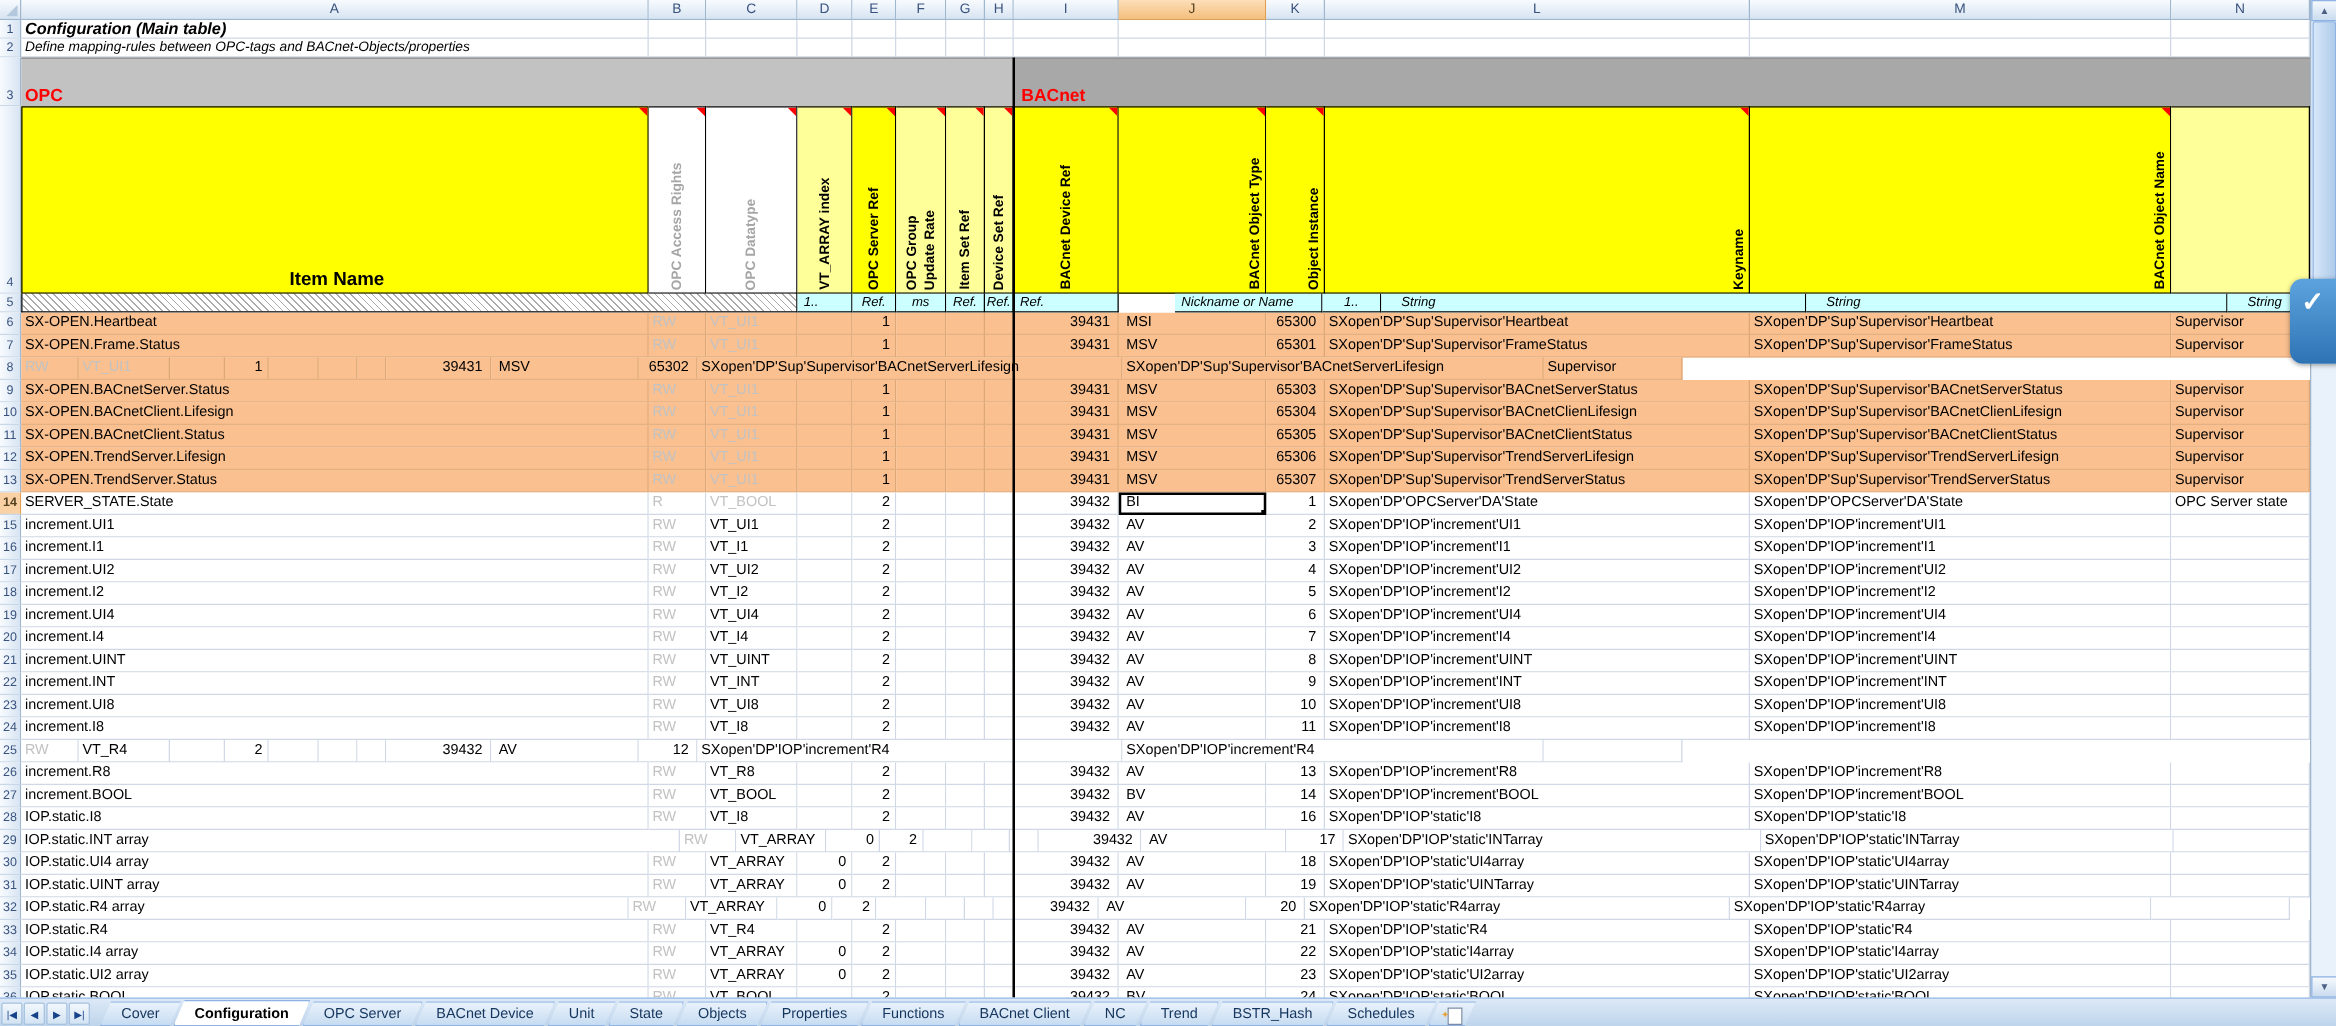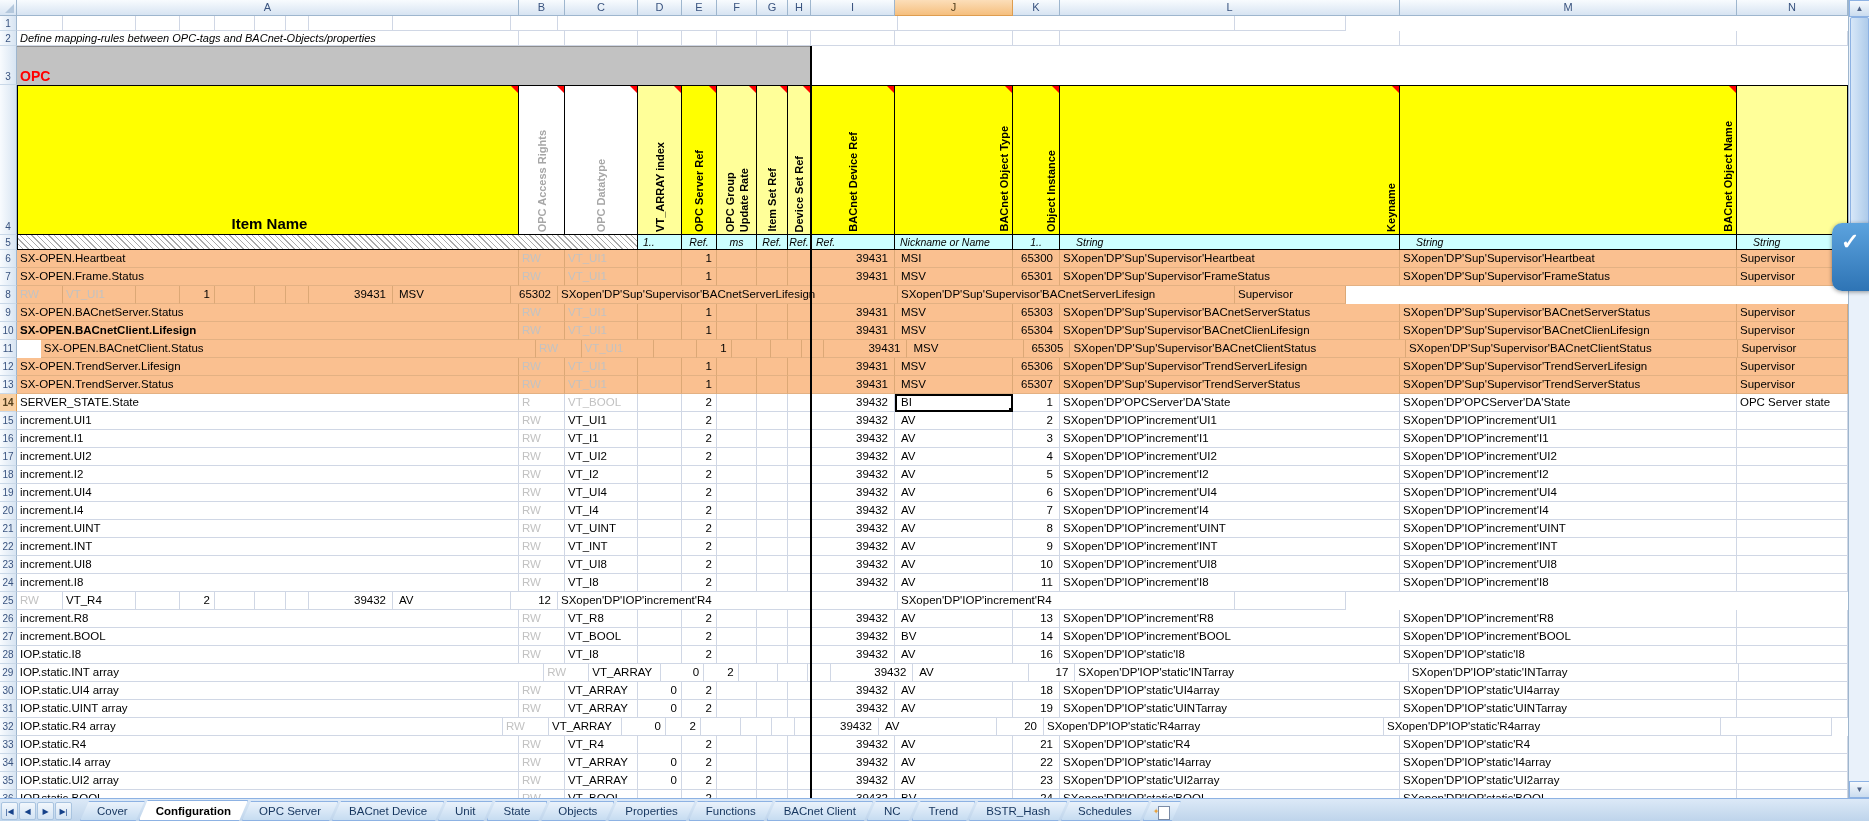--- a/index.html
+++ b/index.html
@@ -114,20 +114,21 @@
       <div class="cl sel" style="width: 118px;">J</div>
       <div class="cl" style="width: 47px;">K</div>
       <div class="cl" style="width: 340px;">L</div>
       <div class="cl" style="width: 337px;">M</div>
       <div class="cl" style="width: 111px;">N</div>
       <div class="clcorner" style="width: 21px;"></div>
     </div>
 
   <div class="trow" id="r1" style="top:16px;height:15px;">
       <div class="gut">1</div>
+      <div class="gcell titletext" style="width: 502px;">Configuration (Main table)</div>
       <div class="gcell" style="width: 46px;"></div>
       <div class="gcell" style="width: 73px;"></div>
       <div class="gcell" style="width: 44px;"></div>
       <div class="gcell" style="width: 35px;"></div>
       <div class="gcell" style="width: 40px;"></div>
       <div class="gcell" style="width: 31px;"></div>
       <div class="gcell" style="width: 23px;"></div>
       <div class="gcell" style="width: 84px;"></div>
       <div class="gcell" style="width: 118px;"></div>
       <div class="gcell" style="width: 47px;"></div>
@@ -151,20 +152,23 @@
       <div class="gcell" style="width: 340px;"></div>
       <div class="gcell" style="width: 337px;"></div>
       <div class="gcell" style="width: 111px;"></div>
     </div>
 
   <div class="trow" id="r3" style="top:46px;height:39px;">
       <div class="gut tall">3</div>
       <div class="band opc" style="width: 794px;">
         <div>OPC</div>
       </div>
+      <div class="band bacnet" style="width: 1037px; padding-left: 6px;">
+        <div>BACnet</div>
+      </div>
     </div>
 
   <div class="trow" id="r4" style="top:85px;height:150px;">
       <div class="gut tall">4</div>
       <div class="h4 bright first" style="width: 502px;">
         <div class="itemname">Item Name</div>
         <div class="tri"></div>
       </div>
       <div class="h4 white" style="width: 46px;">
         <div class="rot gray">OPC Access Rights</div>
@@ -220,21 +224,21 @@
 
   <div class="trow" id="r5" style="top:235px;height:15px;">
       <div class="gut">5</div>
       <div class="r5c hatch" style="width: 621px; border-left: 1px solid rgb(0, 0, 0);"></div>
       <div class="r5c sleft" style="width: 44px;">1..</div>
       <div class="r5c " style="width: 35px;">Ref.</div>
       <div class="r5c " style="width: 40px;">ms</div>
       <div class="r5c " style="width: 31px;">Ref.</div>
       <div class="r5c " style="width: 23px;">Ref.</div>
       <div class="r5c sleft" style="width: 84px;">Ref.</div>
-      <div class="r5c sleft" style="width: 118px;">Nickname or Name</div>
+      <div class="r5c sleft" style="width: 118px; margin-left: 45px;">Nickname or Name</div>
       <div class="r5c " style="width: 47px;">1..</div>
       <div class="r5c sleft16" style="width: 340px;">String</div>
       <div class="r5c sleft16" style="width: 337px;">String</div>
       <div class="r5c sleft16" style="width: 111px;">String</div>
     </div>
 
   <div id="body">
       <div class="row og">
         <div class="gut">6</div>
         <div class="c al" style="width: 502px;">SX-OPEN.Heartbeat</div>
@@ -297,38 +301,38 @@
         <div class="c " style="width: 23px;"></div>
         <div class="c ar6" style="width: 84px;">39431</div>
         <div class="c al6" style="width: 118px;">MSV</div>
         <div class="c ar6" style="width: 47px;">65303</div>
         <div class="c al" style="width: 340px;">SXopen'DP'Sup'Supervisor'BACnetServerStatus</div>
         <div class="c al" style="width: 337px;">SXopen'DP'Sup'Supervisor'BACnetServerStatus</div>
         <div class="c al" style="width: 111px;">Supervisor</div>
       </div>
       <div class="row og">
         <div class="gut">10</div>
-        <div class="c al" style="width: 502px; font-weight: bold;">SX-OPEN.BACnetClient.Lifesign</div>
+        <div class="c al" style="width: 502px;">SX-OPEN.BACnetClient.Lifesign</div>
         <div class="c al graytxt" style="width: 46px;">RW</div>
         <div class="c al graytxt" style="width: 73px;">VT_UI1</div>
         <div class="c ar" style="width: 44px;"></div>
         <div class="c ar" style="width: 35px;">1</div>
         <div class="c " style="width: 40px;"></div>
         <div class="c " style="width: 31px;"></div>
         <div class="c " style="width: 23px;"></div>
         <div class="c ar6" style="width: 84px;">39431</div>
         <div class="c al6" style="width: 118px;">MSV</div>
         <div class="c ar6" style="width: 47px;">65304</div>
         <div class="c al" style="width: 340px;">SXopen'DP'Sup'Supervisor'BACnetClienLifesign</div>
         <div class="c al" style="width: 337px;">SXopen'DP'Sup'Supervisor'BACnetClienLifesign</div>
         <div class="c al" style="width: 111px;">Supervisor</div>
       </div>
       <div class="row og">
         <div class="gut">11</div>
-        <div class="c al" style="width: 502px; margin-left: 24px;">SX-OPEN.BACnetClient.Status</div>
+        <div class="c al" style="width: 502px;">SX-OPEN.BACnetClient.Status</div>
         <div class="c al graytxt" style="width: 46px;">RW</div>
         <div class="c al graytxt" style="width: 73px;">VT_UI1</div>
         <div class="c ar" style="width: 44px;"></div>
         <div class="c ar" style="width: 35px;">1</div>
         <div class="c " style="width: 40px;"></div>
         <div class="c " style="width: 31px;"></div>
         <div class="c " style="width: 23px;"></div>
         <div class="c ar6" style="width: 84px;">39431</div>
         <div class="c al6" style="width: 118px;">MSV</div>
         <div class="c ar6" style="width: 47px;">65305</div>

